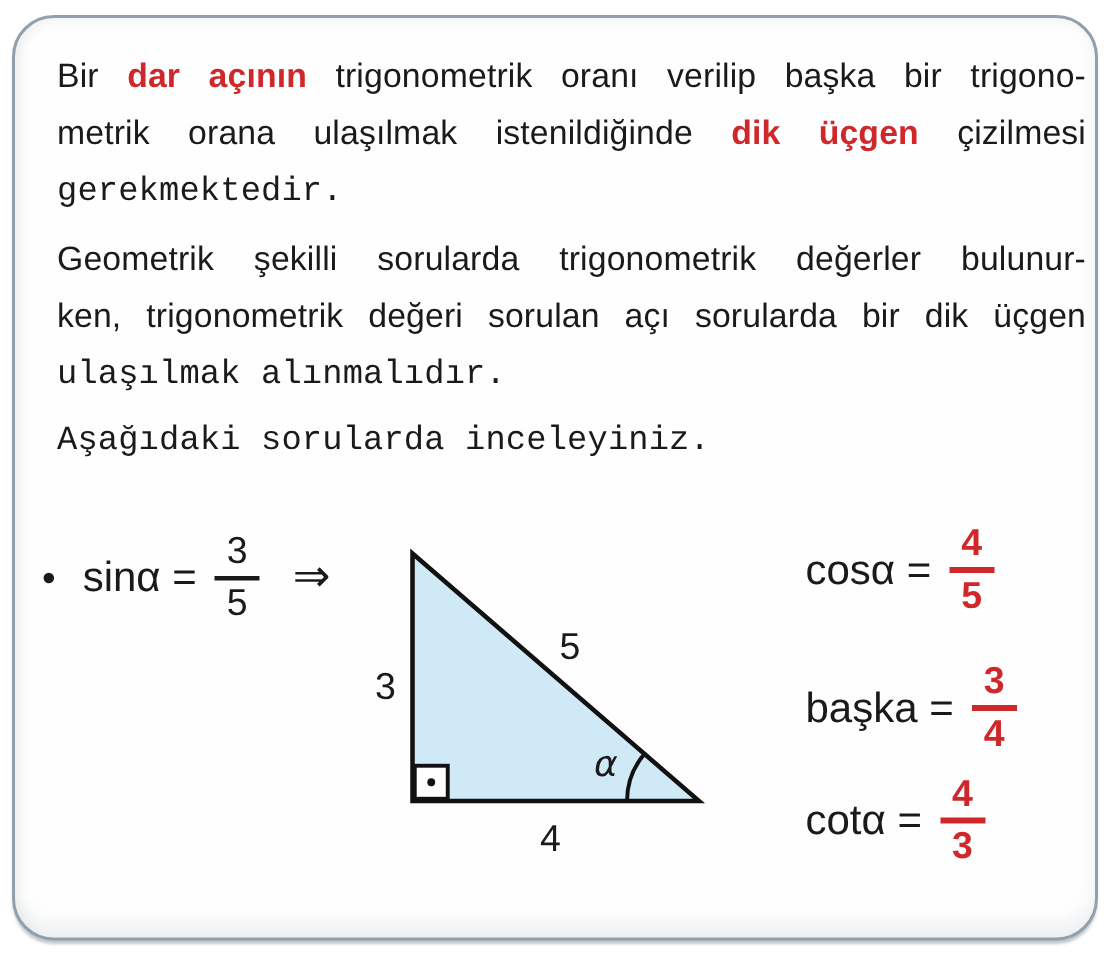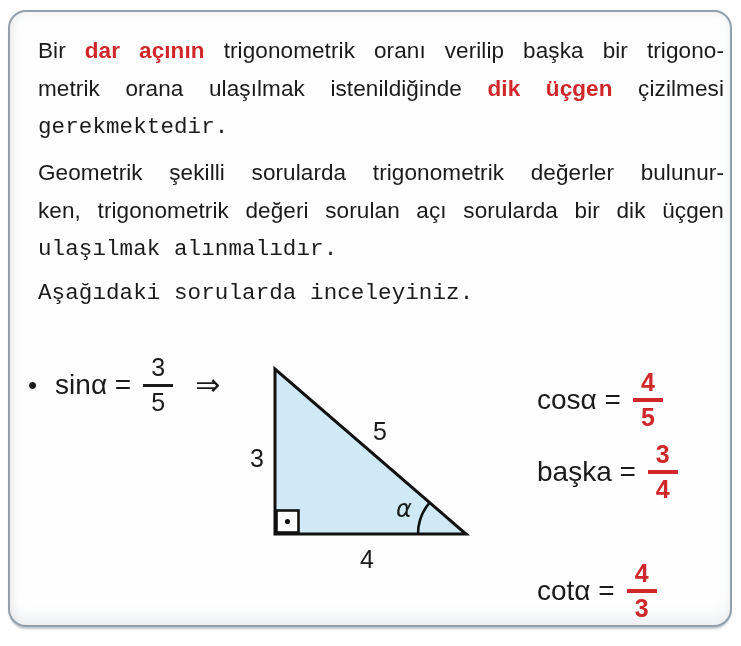--- a/index.html
+++ b/index.html
@@ -12,21 +12,21 @@
   }
   .stage { position: relative; width: 741px; height: 646px; }
 
   
   .card {
     position: absolute;
     left: 8px; top: 10px;
     width: 724px; height: 617px;
     background: #fefefe;
     border: 2px solid #91a0ac;
-    border-radius: 18px;
+    border-radius: 28px;
     box-shadow: 0 3px 2px -1px rgba(130,145,158,.5),
                 inset 0 -8px 12px rgba(160,172,182,.18),
                 inset 3px 3px 6px rgba(170,180,190,.12);
   }
 
   
   .para { position: absolute; left: 28px; width: 686px; font-size: 22.5px; line-height: 38px; letter-spacing: 0.1px; }
   .para .line { white-space: nowrap; font-family: Liberation Mono, monospace; }
   .para .jline { white-space: normal; text-align: justify; text-align-last: justify; }
   .red-bold { color: #d0282a; font-weight: 700; }
@@ -86,37 +86,37 @@
         <rect x="36.5" y="153.5" width="22" height="22" fill="#ffffff" stroke="#111111" stroke-width="2.6"></rect>
         <circle cx="47.5" cy="164.5" r="2.6" fill="#111111"></circle>
         <path d="M 178 177 A 48 48 0 0 1 189.7 145.6" fill="none" stroke="#111111" stroke-width="2.6"></path>
         <text x="17" y="101" text-anchor="middle" dominant-baseline="central" class="svg-label">3</text>
         <text x="140" y="74" text-anchor="middle" dominant-baseline="central" class="svg-label">5</text>
         <text x="127" y="202" text-anchor="middle" dominant-baseline="central" class="svg-label">4</text>
         <text x="164" y="152" text-anchor="middle" dominant-baseline="central" class="svg-alpha">α</text>
       </svg>
     </div>
 
-    <div class="formula-row" style="left:527px; top:356px; height:64px;justify-content:center;">
+    <div class="formula-row" style="left:527px; top:336px; height:64px;justify-content:center;">
       <span class="f-label">cosα =</span>
       <span class="frac red">
         <span class="num">4</span>
         <span class="den">5</span>
       </span>
     </div>
 
     <div class="formula-row" style="left:527px; top:428px; height:64px;">
       <span class="f-label">başka =</span>
       <span class="frac red">
         <span class="num">3</span>
         <span class="den">4</span>
       </span>
     </div>
 
-    <div class="formula-row" style="left:527px; top:503px; height:64px;margin-top:44px;">
+    <div class="formula-row" style="left:527px; top:503px; height:64px;">
       <span class="f-label">cotα =</span>
       <span class="frac red">
         <span class="num">4</span>
         <span class="den">3</span>
       </span>
     </div>
 
   </div>
 </div>
 

